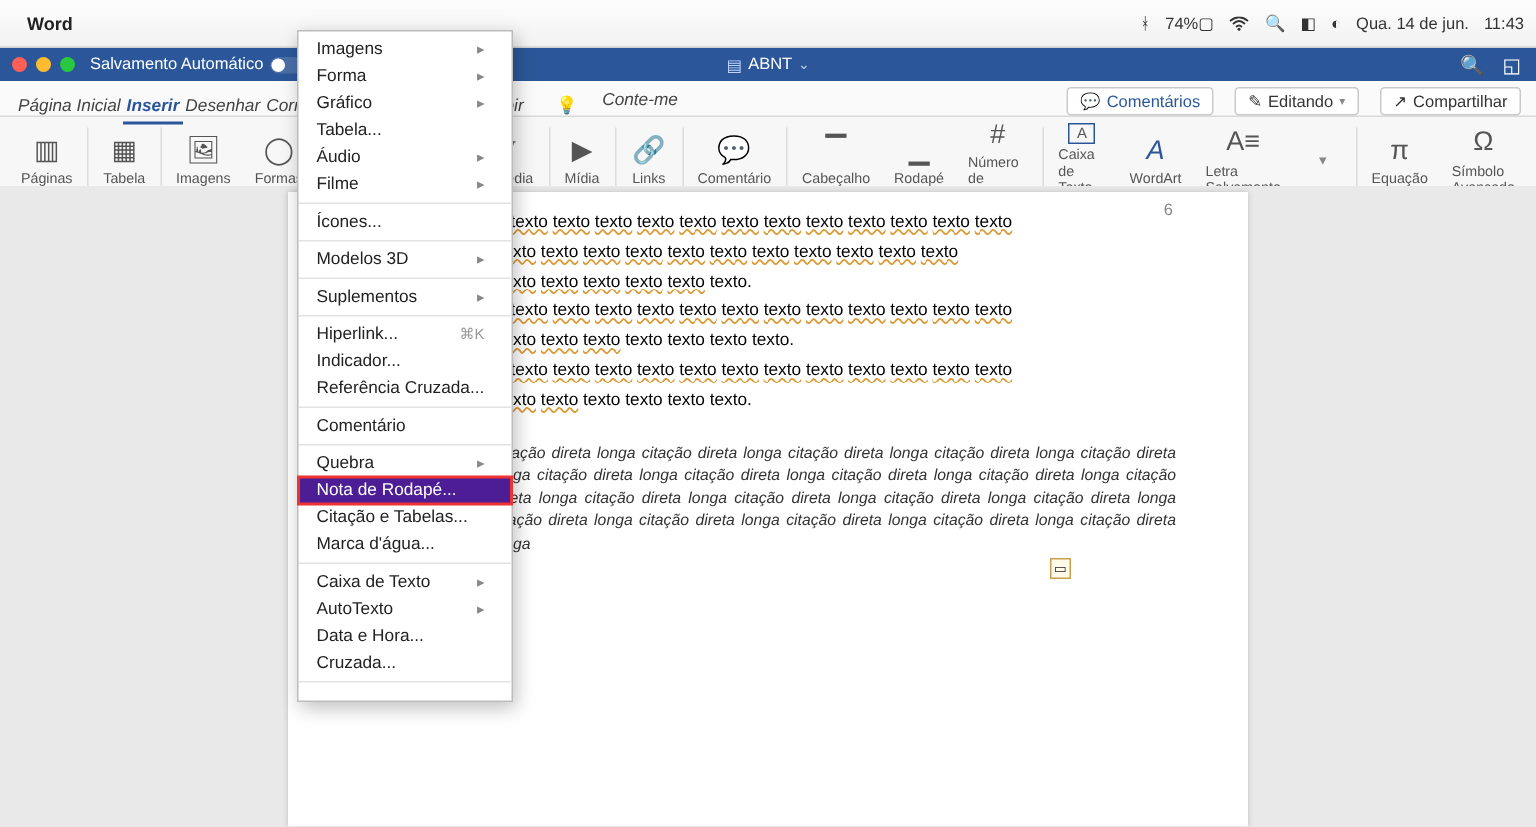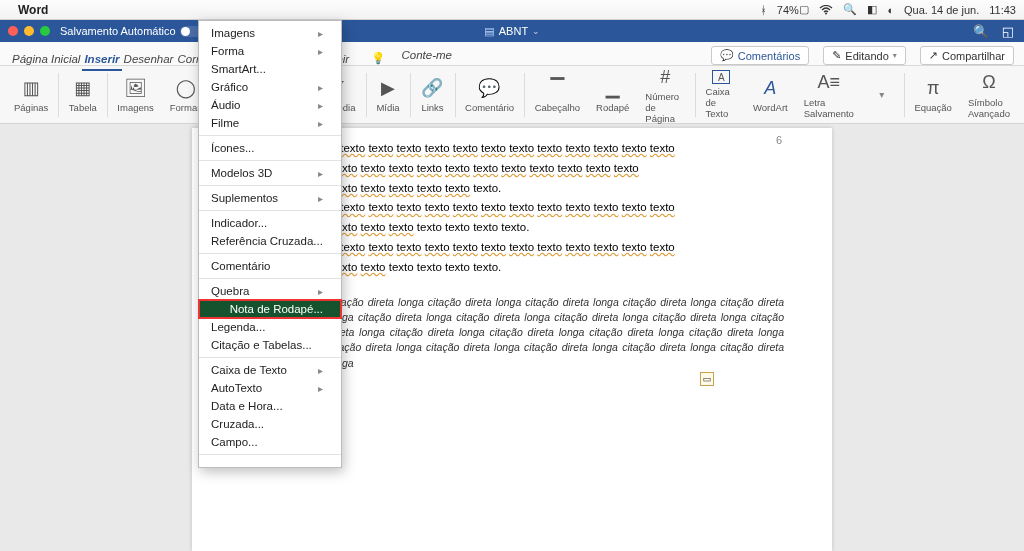--- a/index.html
+++ b/index.html
@@ -1,19 +1,19 @@
 <!DOCTYPE html>
 <html><head>
 <meta charset="utf-8">
 <style>
   * { margin: 0; padding: 0; box-sizing: border-box; font-family: -apple-system, "Helvetica Neue", Arial, sans-serif; }
   body { width: 1024px; height: 551px; overflow: hidden; background: #e9e9e9; font-size: 11px; color: #222; }
 
   
-  .menubar { height: 20px; background: linear-gradient(#fdfdfd,#f2f2f2); display: flex; align-items: center; padding: 0 8px; font-size: 12px; border-bottom: 1px solid #d0d0d0; }
+  .menubar { height: 32px; background: linear-gradient(#fdfdfd,#f2f2f2); display: flex; align-items: center; padding: 0 8px; font-size: 12px; border-bottom: 1px solid #d0d0d0; }
   .menubar .apple { margin-right: 10px; font-size: 13px; }
   .menubar .app { font-weight: 600; margin-right: 14px; }
   .menubar .mitem { margin-right: 14px; cursor: default; }
   .menubar .highlighted { border: 2px solid #e33; padding: 0 4px; margin-left: -4px; margin-right: 10px; border-radius: 2px; }
   .menubar .right { margin-left: auto; display: flex; align-items: center; gap: 10px; font-size: 11px; color: #333; }
   .menubar .right span { display: inline-flex; align-items: center; }
 
   
   .titlebar { height: 22px; background: #2b579a; color: #fff; display: flex; align-items: center; position: relative; font-size: 11px; }
   .traffic { display: flex; gap: 6px; padding-left: 8px; }
@@ -52,21 +52,21 @@
   .indent { text-indent: 36px; }
   .citation { margin: 18px 0 0 80px; font-size: 10.5px; line-height: 1.45; font-style: italic; color: #333; text-align: justify; }
   .fnmark { position: absolute; right: 118px; top: 244px; width: 14px; height: 14px; border: 1px solid #c8a050; background: #fffbe8; font-size: 9px; display: flex; align-items: center; justify-content: center; }
 
   
   .ddmenu { position: absolute; top: 20px; left: 198px; width: 144px; background: #fff; border: 1px solid #bcbcbc; box-shadow: 2px 4px 12px rgba(0,0,0,.25); font-size: 11.5px; padding: 3px 0; z-index: 100; }
   .ddmenu .mi { padding: 3px 18px 3px 12px; display: flex; justify-content: space-between; align-items: center; cursor: default; color: #222; }
   .ddmenu .mi .sub { color: #888; font-size: 10px; }
   .ddmenu .mi .kb { color: #999; font-size: 10px; }
   .ddmenu .sep { height: 1px; background: #e2e2e2; margin: 3px 0; }
-  .ddmenu .mi.sel { background: #14532d; color: #fff; justify-content: flex-end; }
+  .ddmenu .mi.sel { background: #4c1d95; color: #fff; }
   .ddmenu .mi.boxed { outline: 2px solid #e33; outline-offset: -1px; }
 
   svg { display: block; }
 </style>
 </head>
 <body>
 
 <div class="menubar">
   <span class="apple"></span>
   <span class="app">Word</span>
@@ -239,27 +239,27 @@
 <div class="ddmenu" id="ddmenu">
     <div class="mi">
       <span>Imagens</span>
       <span class="sub">▸</span>
     </div>
     <div class="mi">
       <span>Forma</span>
       <span class="sub">▸</span>
     </div>
     <div class="mi">
-      <span>SmartArt...</span>
-    </div>
-    <div class="mi">
       <span>Gráfico</span>
       <span class="sub">▸</span>
     </div>
     <div class="mi">
+      <span>Tabela...</span>
+    </div>
+    <div class="mi">
       <span>Áudio</span>
       <span class="sub">▸</span>
     </div>
     <div class="mi">
       <span>Filme</span>
       <span class="sub">▸</span>
     </div>
     <div class="sep"></div>
     <div class="mi">
       <span>Ícones...</span>
@@ -268,57 +268,58 @@
     <div class="mi">
       <span>Modelos 3D</span>
       <span class="sub">▸</span>
     </div>
     <div class="sep"></div>
     <div class="mi">
       <span>Suplementos</span>
       <span class="sub">▸</span>
     </div>
     <div class="sep"></div>
+    <div class="mi">
+      <span>Hiperlink...</span>
+      <span class="kb">⌘K</span>
+    </div>
     <div class="mi">
       <span>Indicador...</span>
     </div>
     <div class="mi">
       <span>Referência Cruzada...</span>
     </div>
     <div class="sep"></div>
     <div class="mi">
       <span>Comentário</span>
     </div>
     <div class="sep"></div>
     <div class="mi">
       <span>Quebra</span>
       <span class="sub">▸</span>
     </div>
     <div class="mi sel boxed">
       <span>Nota de Rodapé...</span>
     </div>
     <div class="mi">
-      <span>Legenda...</span>
-    </div>
-    <div class="mi">
       <span>Citação e Tabelas...</span>
     </div>
+    <div class="mi">
+      <span>Marca d'água...</span>
+    </div>
     <div class="sep"></div>
     <div class="mi">
       <span>Caixa de Texto</span>
       <span class="sub">▸</span>
     </div>
     <div class="mi">
       <span>AutoTexto</span>
       <span class="sub">▸</span>
     </div>
     <div class="mi">
       <span>Data e Hora...</span>
     </div>
     <div class="mi">
       <span>Cruzada...</span>
     </div>
-    <div class="mi">
-      <span>Campo...</span>
-    </div>
     <div class="sep"></div>
     <div class="mi"></div>
   </div>
 
 </body></html>

